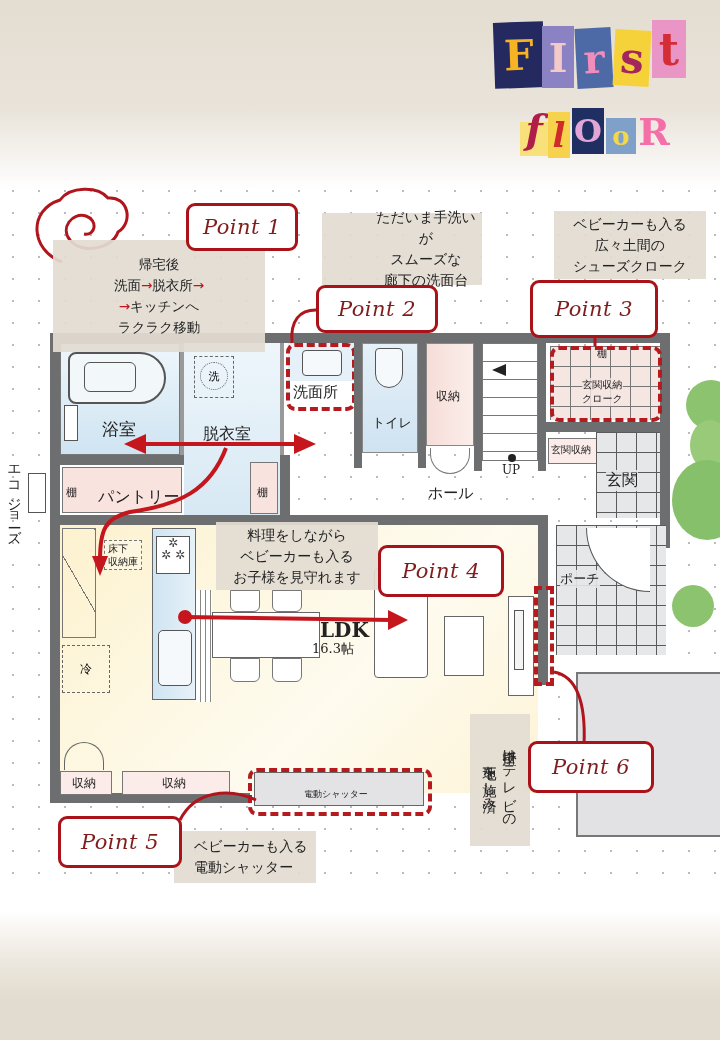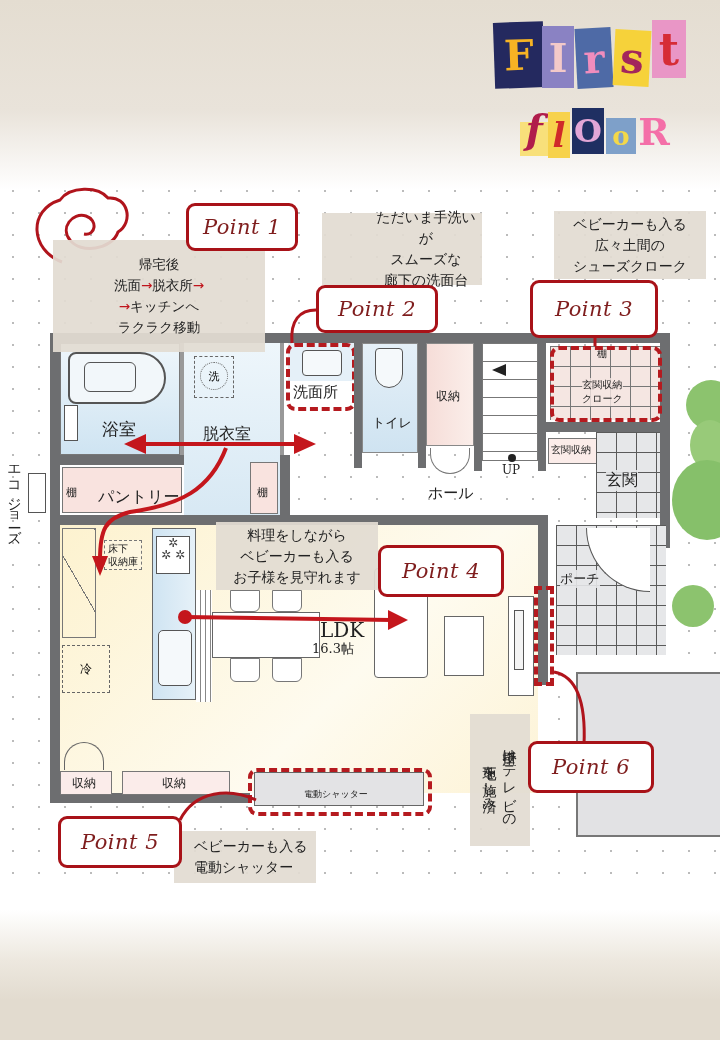--- a/index.html
+++ b/index.html
@@ -158,21 +158,21 @@
 <div class="abs" style="left:156px;top:536px;width:34px;height:38px;border:1px solid #555;background:#fff;font-size:12px;line-height:12px;text-align:center;color:#444;">✲<br>✲ ✲</div>
 <div class="abs" style="left:158px;top:630px;width:34px;height:56px;border:1.5px solid #555;border-radius:5px;background:#f5f9fb;"></div>
 <div class="abs" style="left:196px;top:590px;width:16px;height:112px;background:repeating-linear-gradient(90deg,#fff 0 4px,#888 4px 5px);"></div>
 
 <div class="abs" style="left:212px;top:612px;width:108px;height:46px;background:#fff;border:1px solid #666;"></div>
 <div class="abs" style="left:230px;top:590px;width:30px;height:22px;border:1px solid #777;border-radius:0 0 6px 6px;background:#fff;"></div>
 <div class="abs" style="left:272px;top:590px;width:30px;height:22px;border:1px solid #777;border-radius:0 0 6px 6px;background:#fff;"></div>
 <div class="abs" style="left:230px;top:658px;width:30px;height:24px;border:1px solid #777;border-radius:0 0 6px 6px;background:#fff;"></div>
 <div class="abs" style="left:272px;top:658px;width:30px;height:24px;border:1px solid #777;border-radius:0 0 6px 6px;background:#fff;"></div>
 
-<div class="lbl" style="left:320px;top:620px;font-size:20px;line-height:20px;">LDK</div>
+<div class="lbl" style="left:320px;top:620px;font-size:20px;line-height:20px;font-weight:bold;">LDK</div>
 <div class="lbl" style="left:312px;top:640px;font-size:13px;">16.3帖</div>
 
 <div class="abs" style="left:374px;top:568px;width:54px;height:110px;border:1px solid #666;background:#fff;border-radius:4px;"></div>
 <div class="abs" style="left:444px;top:616px;width:40px;height:60px;border:1px solid #666;background:#fff;"></div>
 <div class="abs" style="left:508px;top:596px;width:26px;height:100px;border:1px solid #666;background:#fff;"></div>
 <div class="abs" style="left:514px;top:610px;width:10px;height:60px;border:1px solid #555;background:#f4f4f4;"></div>
 <div class="dash" style="left:534px;top:586px;width:20px;height:100px;border-radius:0;border-width:4px;"></div>
 
 <div class="room" style="left:60px;top:771px;width:52px;height:24px;background:#fbecea;border:1px solid #777;"></div>
 <div class="lbl" style="left:72px;top:775px;font-size:12px;">収納</div>

